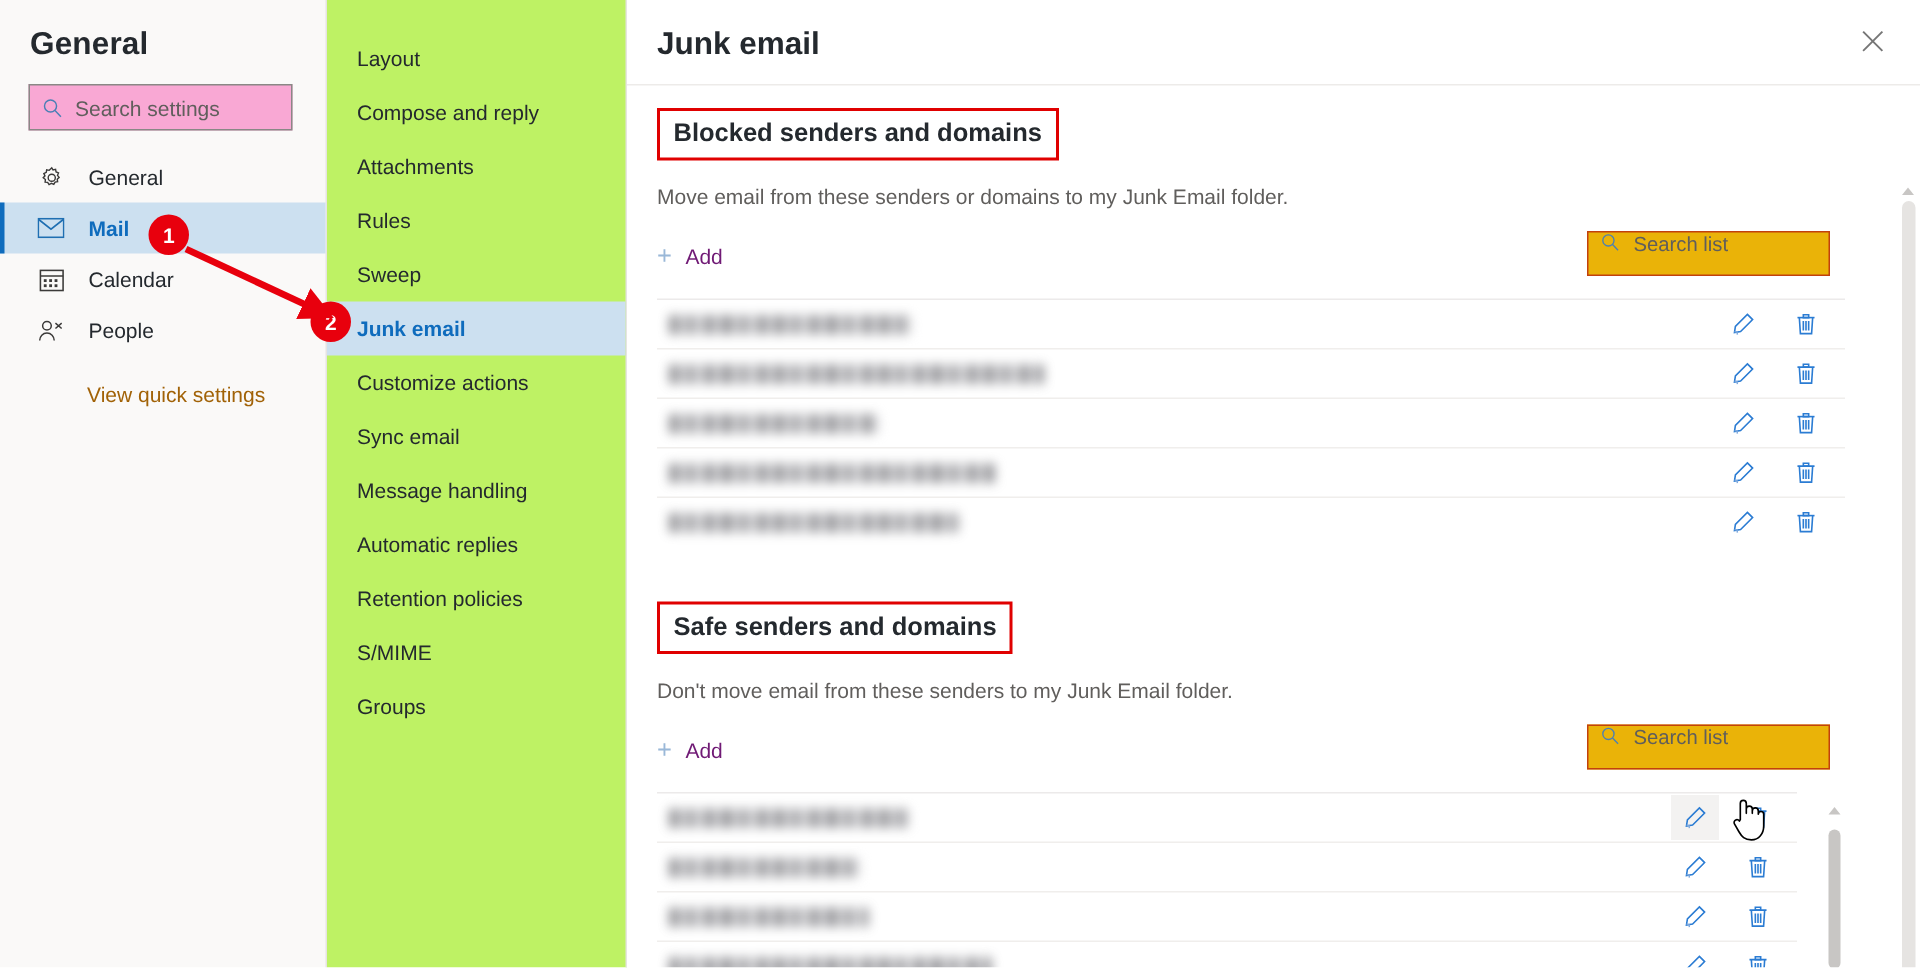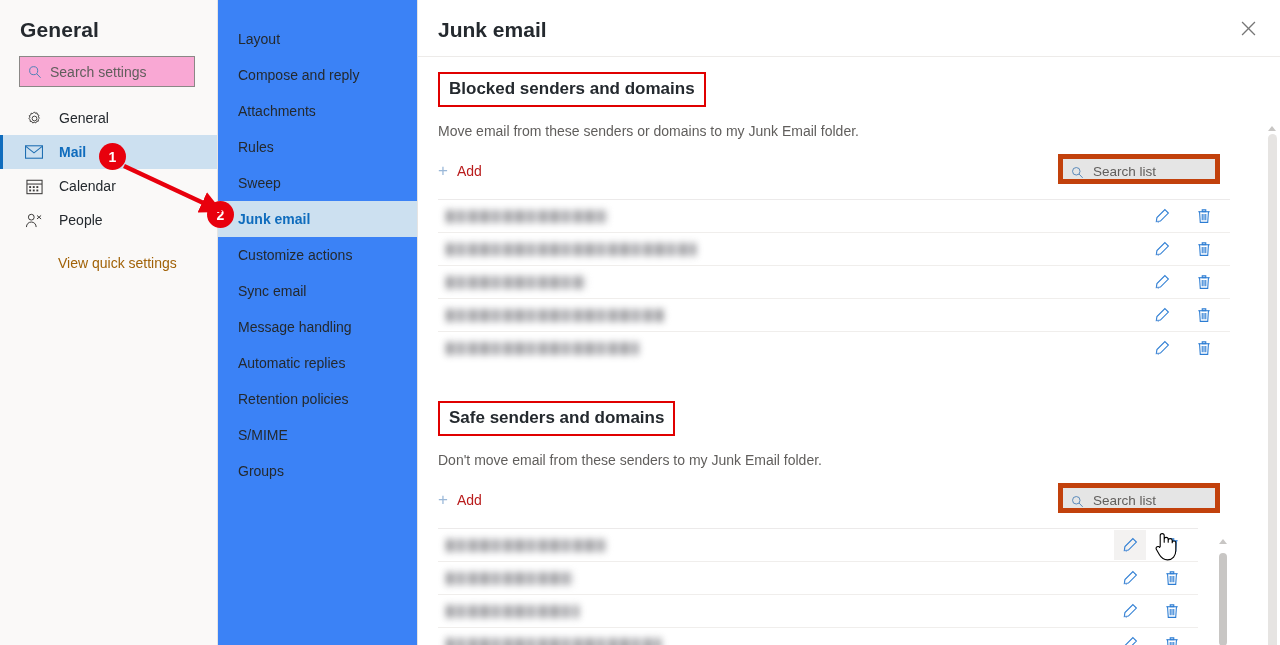--- a/index.html
+++ b/index.html
@@ -86,21 +86,21 @@
     color: #a16207;
     cursor: pointer;
   }
 
   
   .midnav {
     position: relative;
     width: 200px;
     flex: 0 0 200px;
     height: 645px;
-    background: #3b82f6;
+    background: #bef264;
     border-right: 1px solid #e6e4e2;
     padding-top: 21px;
   }
   .mid-item {
     height: 36px;
     display: flex;
     align-items: center;
     padding-left: 20px;
     font-size: 14px;
     color: #24292e;
@@ -176,30 +176,30 @@
     padding-top: 3px;
   }
   .add-plus {
     color: #9ab8d8;
     font-size: 17px;
     line-height: 14px;
     font-weight: 300;
   }
   .add-label {
     font-size: 14px;
-    color: #b91c1c;
+    color: #701a75;
   }
   .search-list {
     position: absolute;
     right: 10px; top: -4px;
     width: 162px; height: 30px;
-    background: #e5e5e5;
-    border: 5px solid #c2410c;
+    background: #eab308;
+    border: 1px solid #c2410c;
     display: flex;
-    align-items: flex-end;
+    align-items: flex-start;
     padding: 0 8px;
   }
   .search-list .ph {
     font-size: 13.5px;
     color: #605e5c;
     margin-left: 8px;
   }
 
   
   .rowlist { margin-top: 9px; position: relative; }

